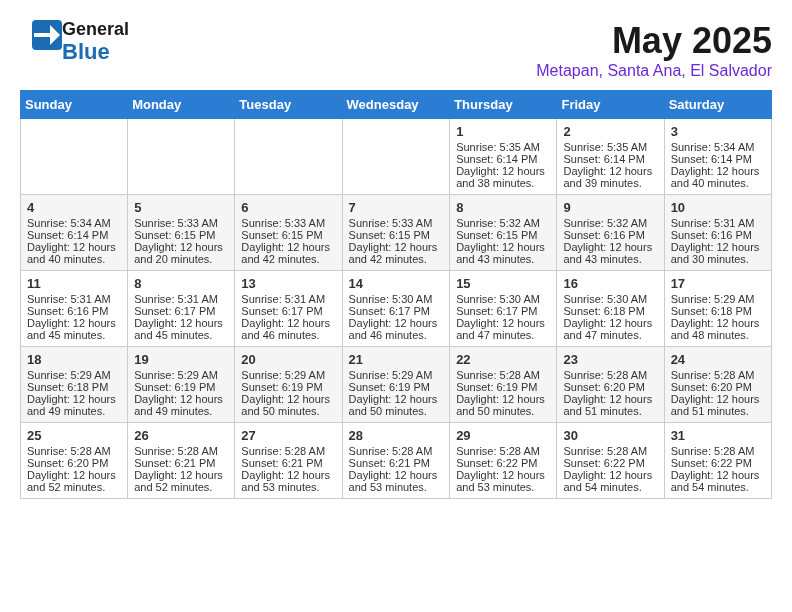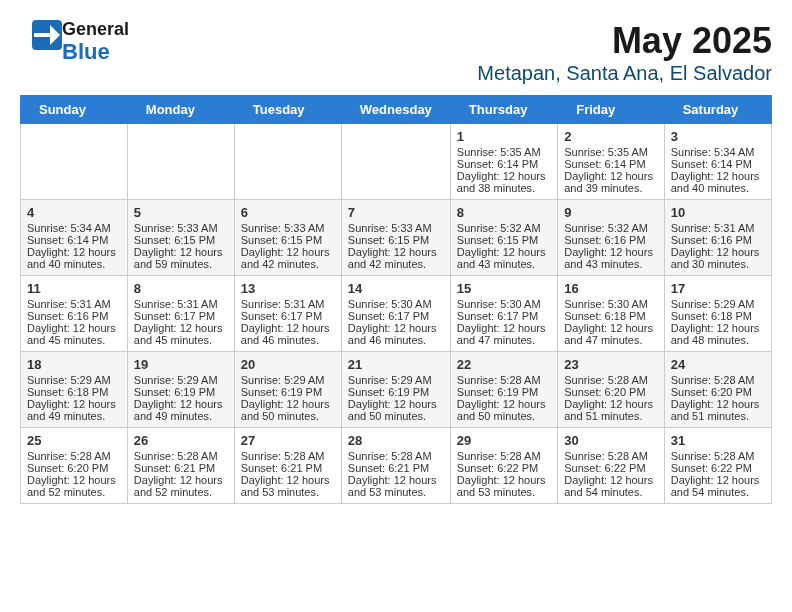--- a/index.html
+++ b/index.html
@@ -24,33 +24,33 @@
     .title-area {
       text-align: right;
       margin-left: 44px;
     }
     .month-title {
       font-size: 36px;
       font-weight: bold;
       color: #1a1a1a;
     }
     .location {
-      font-size: 20px;
-      color: #0c4a6e;
+      font-size: 16px;
+      color: #6d28d9;
     }
     .calendar {
       width: 100%;
       border-collapse: collapse;
       border: 1px solid #ccc;
     }
     .calendar th {
       background-color: #2b7cd3;
       color: white;
       text-align: left;
-      padding: 6px 18px;
+      padding: 6px 4px;
       font-size: 13px;
       border: 1px solid #2b7cd3;
     }
     .calendar td {
       vertical-align: top;
       padding: 5px 6px;
       border: 1px solid #ccc;
       width: 108px;
       min-height: 80px;
       font-size: 11px;
@@ -152,21 +152,21 @@
           <div>Sunrise: 5:34 AM</div>
           <div>Sunset: 6:14 PM</div>
           <div>Daylight: 12 hours</div>
           <div>and 40 minutes.</div>
         </td>
         <td>
           <span class="day-number">5</span>
           <div>Sunrise: 5:33 AM</div>
           <div>Sunset: 6:15 PM</div>
           <div>Daylight: 12 hours</div>
-          <div>and 59 minutes.</div>
+          <div>and 20 minutes.</div>
         </td>
         <td>
           <span class="day-number">6</span>
           <div>Sunrise: 5:33 AM</div>
           <div>Sunset: 6:15 PM</div>
           <div>Daylight: 12 hours</div>
           <div>and 42 minutes.</div>
         </td>
         <td>
           <span class="day-number">7</span>

